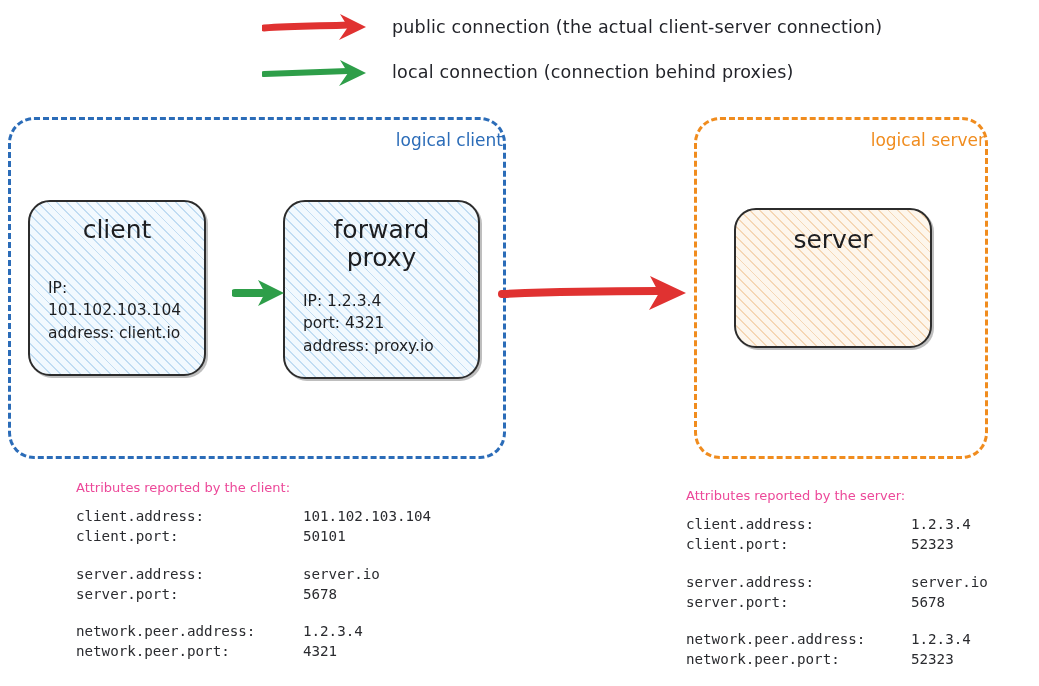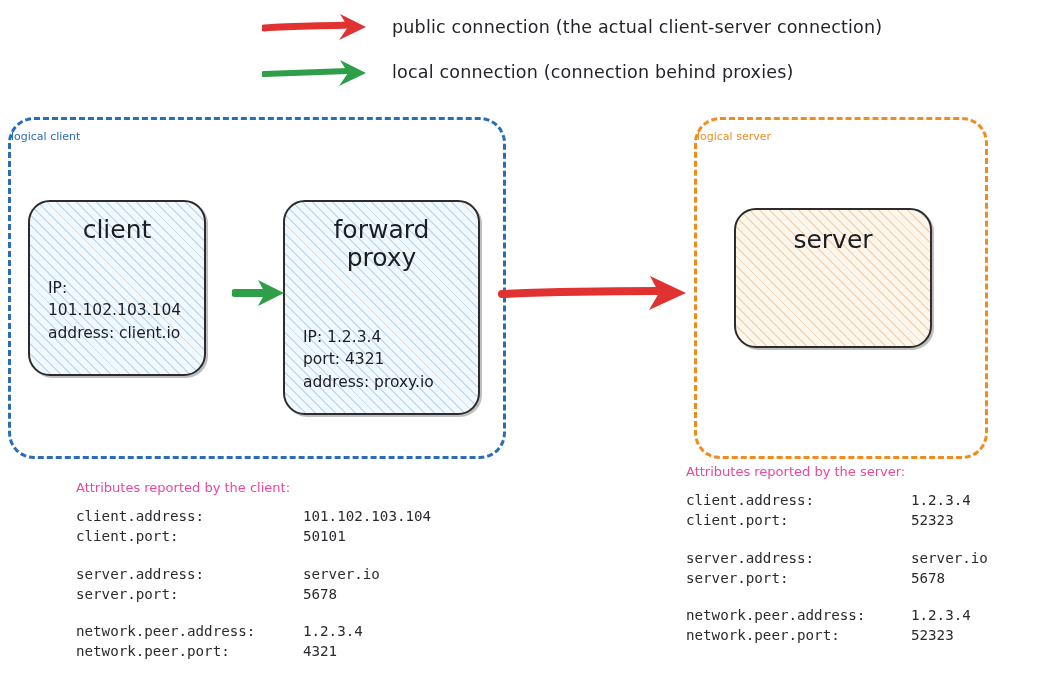--- a/index.html
+++ b/index.html
@@ -52,22 +52,22 @@
   #logical-server-box {
     left: 694px; top: 117px;
     width: 288px; height: 336px;
     border-color: #f08c1e;
   }
   .logical-label {
     position: absolute;
     top: 10px;
     left: 0;
     width: 100%;
-    text-align: left;
-    font-size: 11px;
+    text-align: right;
+    font-size: 17px;
     white-space: nowrap;
   }
   #logical-client-box .logical-label { color: #2b6cb8; }
   #logical-server-box .logical-label { color: #f08c1e; }
 
   
   .node {
     position: absolute;
     border: 2.2px solid #2c2c2c;
     border-radius: 22px;
@@ -88,21 +88,21 @@
     background-color: #fdf6ec;
     background-image: repeating-linear-gradient(
       45deg,
       rgba(235,176,112,0.45) 0px,
       rgba(235,176,112,0.45) 1.3px,
       rgba(255,255,255,0) 1.3px,
       rgba(255,255,255,0) 7px
     );
   }
   #node-client { left: 28px;  top: 200px; width: 178px; height: 176px; }
-  #node-proxy  { left: 283px; top: 200px; width: 197px; height: 215px; }
+  #node-proxy  { left: 283px; top: 200px; width: 197px; height: 179px; }
   #node-server { left: 734px; top: 208px; width: 198px; height: 140px; }
 
   .node-title {
     text-align: center;
     font-size: 25px;
     line-height: 1.12;
     color: #1d1e21;
     margin-top: 14px;
     padding: 0 6px;
     white-space: pre-line;
@@ -122,21 +122,21 @@
   #node-server .node-details { bottom: 22px; }
 
   
   .connector { position: absolute; }
   #arrow-client-proxy { left: 232px; top: 276px; width: 56px; height: 34px; }
   #arrow-proxy-server { left: 498px; top: 272px; width: 192px; height: 42px; }
 
   
   .attr-panel { position: absolute; }
   #attrs-client { left: 76px;  top: 480px; }
-  #attrs-server { left: 686px; top: 464px; }
+  #attrs-server { left: 686px; top: 488px; }
 
   .attr-heading {
     font-size: 13px;
     color: #ec4899;
     margin-bottom: 11px;
     white-space: nowrap;
     font-family: "DejaVu Sans", sans-serif;
   }
   .attr-table {
     border-collapse: collapse;

